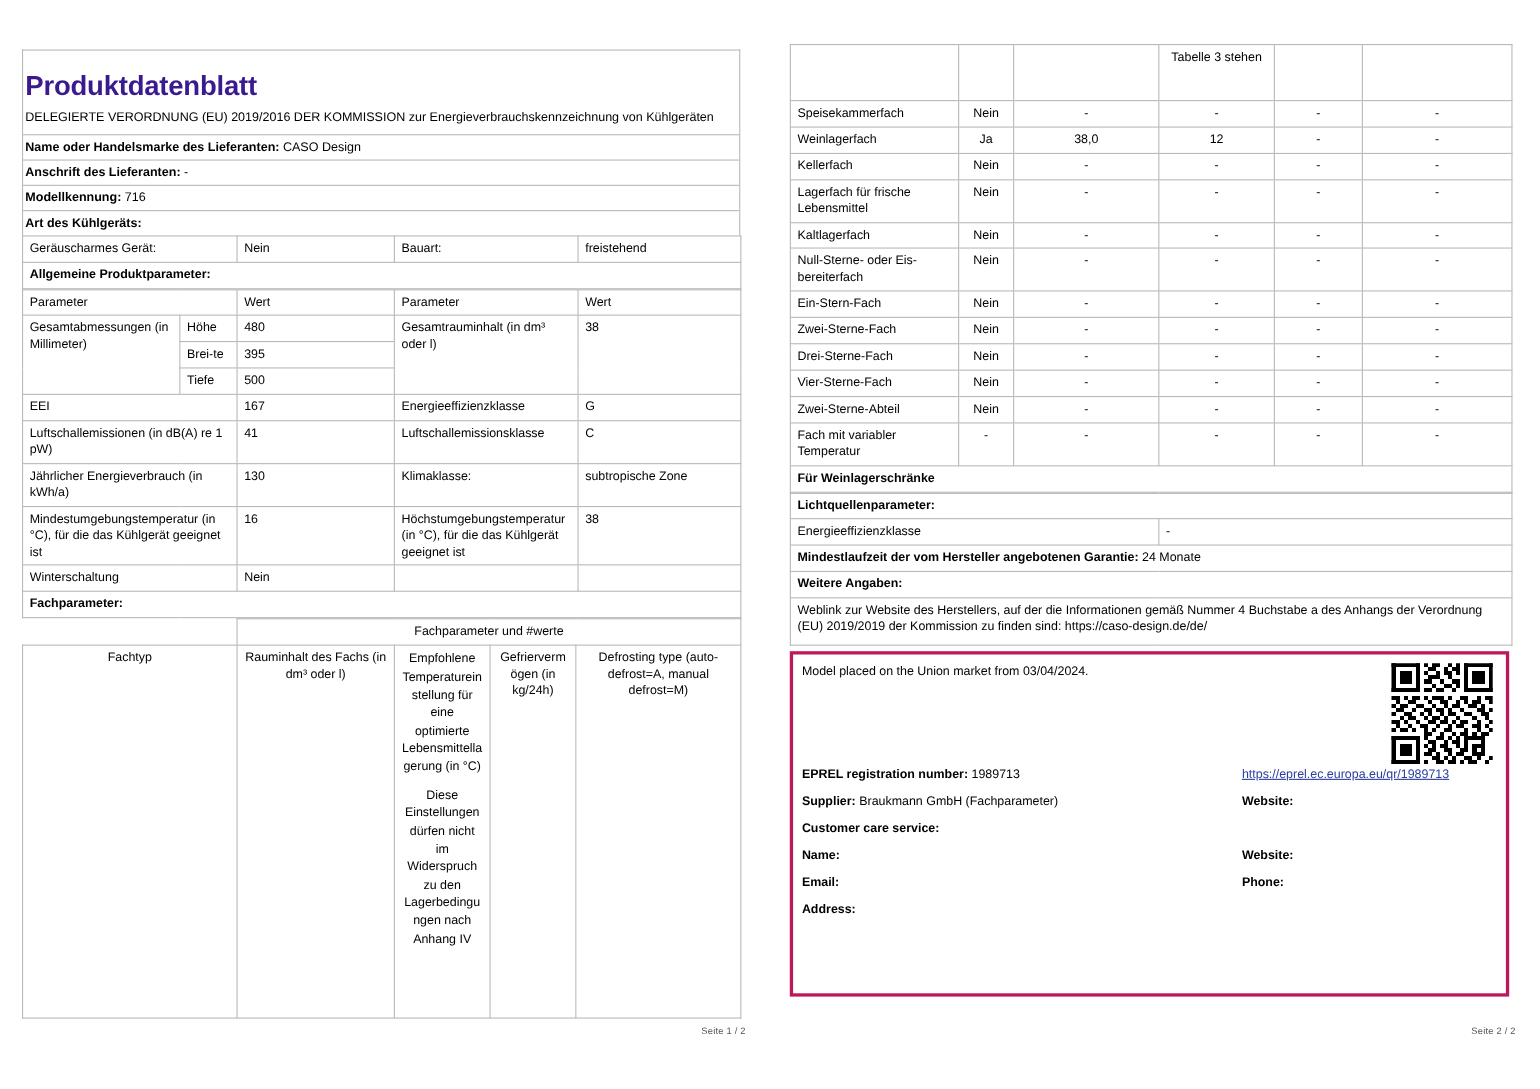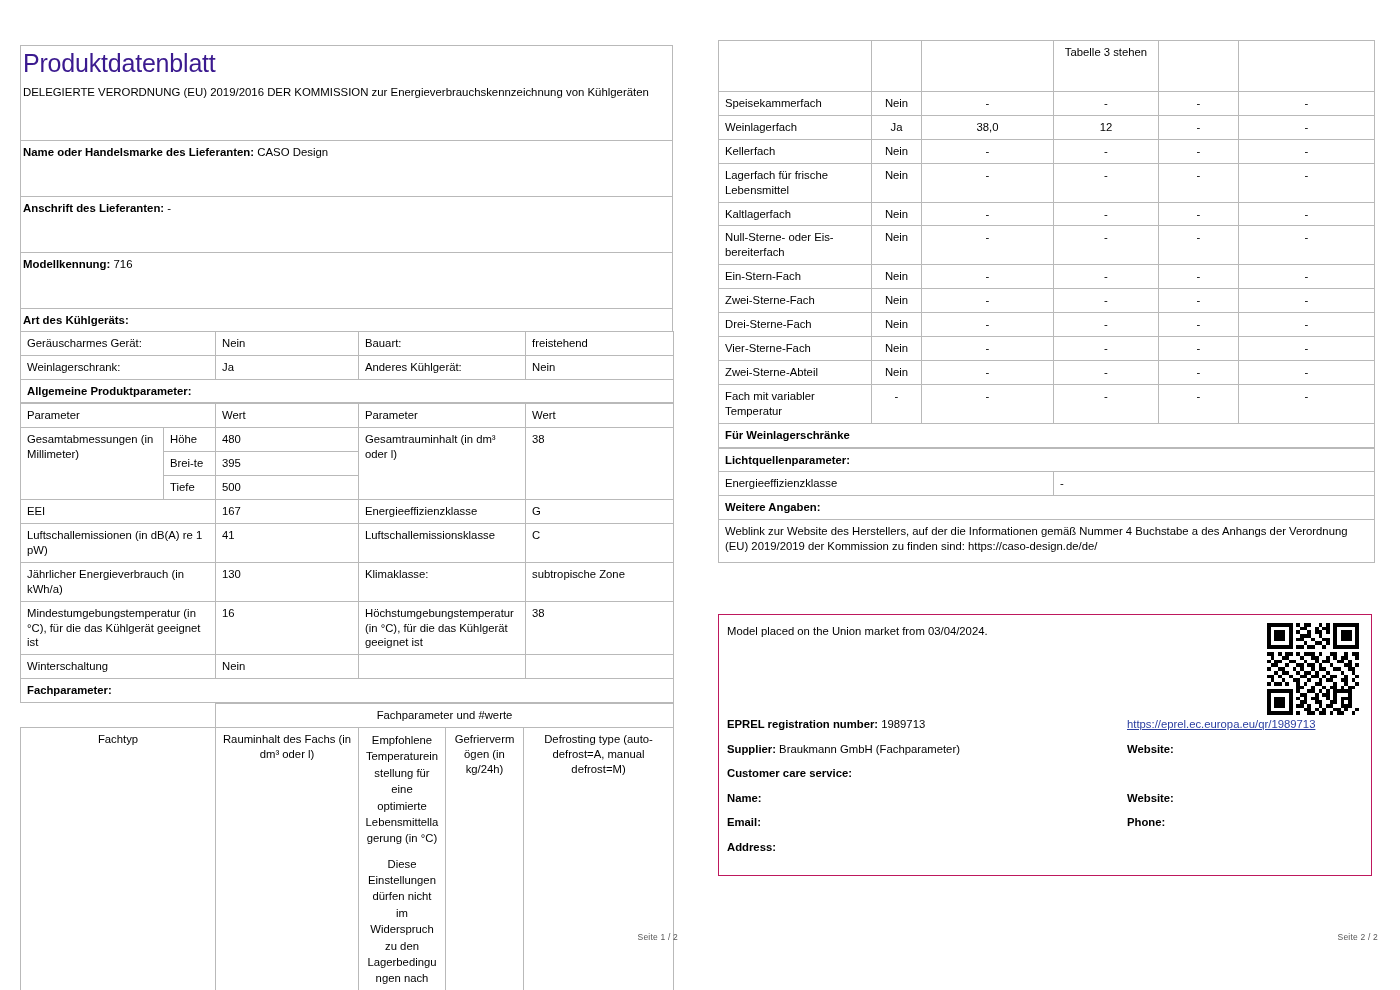--- a/index.html
+++ b/index.html
@@ -59,37 +59,36 @@
 
   
   .left-wrap {
     position: absolute;
     left: 20px;
     top: 45px;
     width: 653px;
   }
   .title {
     font-size: 25px;
-    font-weight: normal;
+    font-weight: bold;
     color: #3b1a8f;
     letter-spacing: -0.2px;
-    margin: 1px 0 2px 0;
+    margin: 16px 0 2px 0;
     padding: 2px 0 4px 2px;
   }
   .intro {
     font-size: 11.4px;
     line-height: 1.38;
     padding: 1px 6px 6px 2px;
   }
   .labelrow {
     font-size: 11.4px;
     font-weight: bold;
     padding: 5px 6px 5px 2px;
     border-top: 1px solid #b9b9b9;
-    margin-top: 33px;
   }
   .labelrow .val { font-weight: normal; }
 
   .leftbox {
     border-left: 1px solid #b9b9b9;
     border-right: 1px solid #b9b9b9;
     border-top: 1px solid #b9b9b9;
   }
   .leftbox .pad { padding-left: 2px; }
 
@@ -107,24 +106,24 @@
     position: absolute;
     left: 18px;
     top: 40px;
     width: 656px;
   }
 
   
   .eprel {
     position: absolute;
     left: 18px;
-    top: 614px;
+    top: 592px;
     width: 654px;
-    height: 262px;
-    border: 1px solid #be185d;
+    height: 314px;
+    border: 3px solid #be185d;
     box-sizing: border-box;
   }
   .eprel-inner {
     position: relative;
     width: 100%;
     height: 100%;
     font-size: 11.3px;
   }
   .eprel-market {
     position: absolute;
@@ -193,26 +192,20 @@
             <col style="width:143px">
             <col style="width:167px">
             <col style="width:148px">
         </colgroup>
         <tbody>
           <tr>
             <td>Geräuscharmes Gerät:</td>
             <td>Nein</td>
             <td>Bauart:</td>
             <td>freistehend</td>
-          </tr>
-          <tr>
-            <td>Weinlagerschrank:</td>
-            <td>Ja</td>
-            <td>Anderes Kühlgerät:</td>
-            <td>Nein</td>
           </tr>
           <tr>
             <td class="b" colspan="4">Allgemeine Produktparameter:</td>
           </tr>
         </tbody>
       </table>
 
       <table class="doc">
         <colgroup>
           <col style="width:143px">
@@ -441,20 +434,26 @@
           <col style="width:335px">
             <col style="width:321px">
         </colgroup>
         <tbody>
           <tr>
             <td class="b" colspan="2">Lichtquellenparameter:</td>
           </tr>
           <tr>
             <td>Energieeffizienzklasse</td>
             <td>-</td>
+          </tr>
+          <tr>
+            <td colspan="2">
+              <span class="b">Mindestlaufzeit der vom Hersteller angebotenen Garantie:</span>
+              <span>24 Monate</span>
+            </td>
           </tr>
           <tr>
             <td class="b" colspan="2">Weitere Angaben:</td>
           </tr>
           <tr>
             <td colspan="2" style="padding-bottom:8px">
               <span>Weblink zur Website des Herstellers, auf der die Informationen gemäß Nummer 4 Buchstabe a des Anhangs der Verordnung (EU) 2019/2019 der Kommission zu finden sind:</span>
               <span>https://caso-design.de/de/</span>
             </td>
           </tr>

